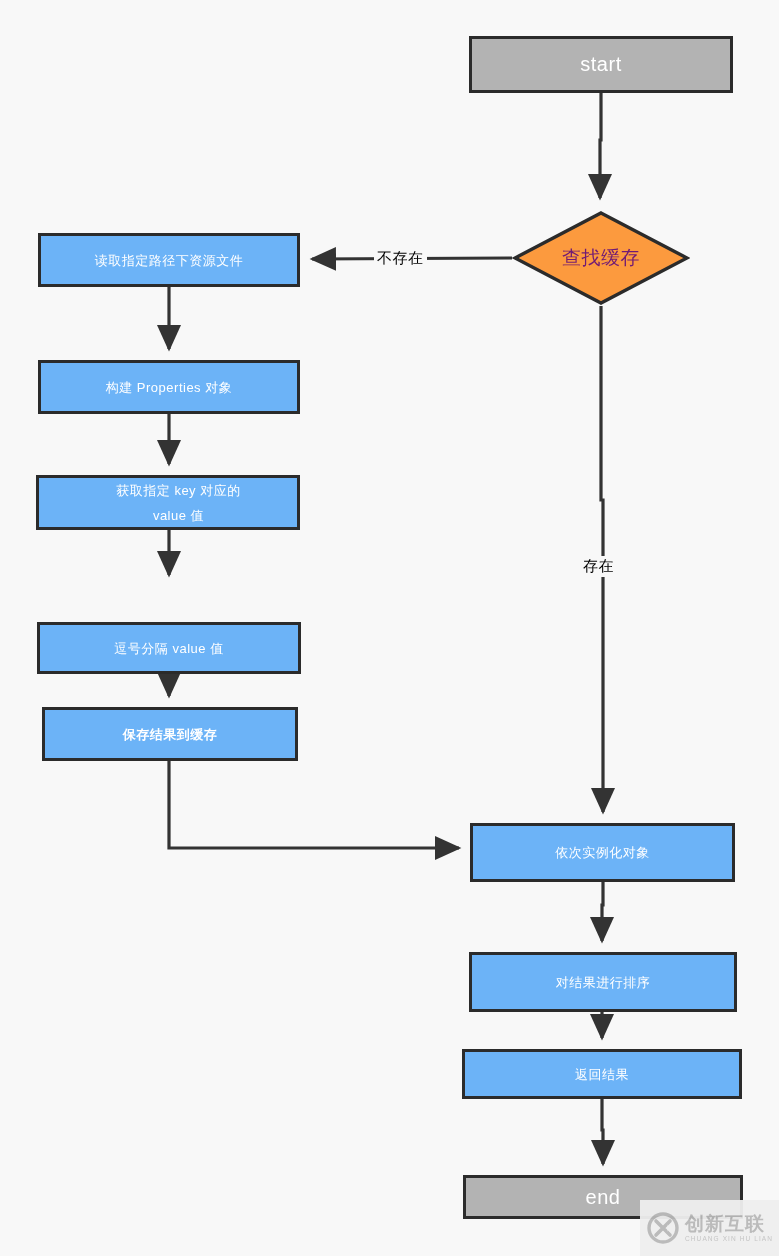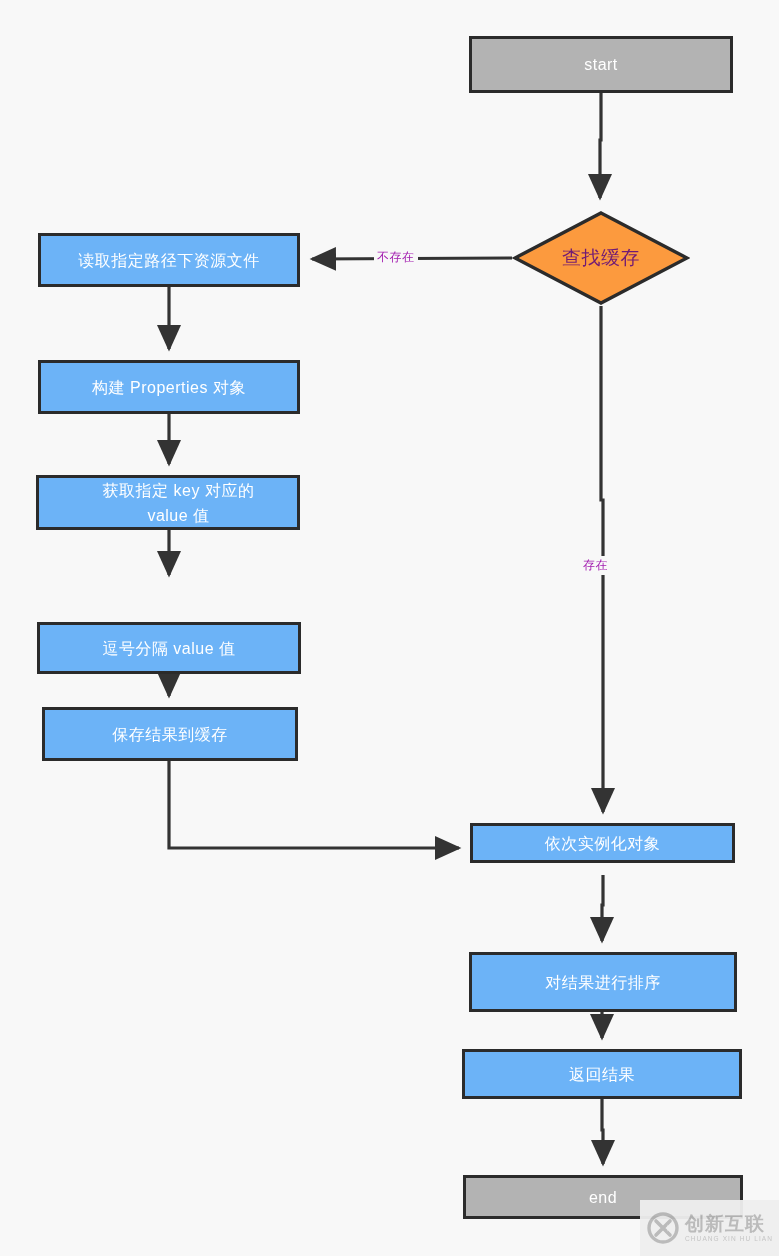--- a/index.html
+++ b/index.html
@@ -22,30 +22,30 @@
     height: 1256px;
   }
   .node {
     position: absolute;
     box-sizing: border-box;
     display: flex;
     align-items: center;
     justify-content: center;
     text-align: center;
     color: #ffffff;
-    font-size: 16px;
+    font-size: 13px;
     line-height: 25px;
     letter-spacing: 0.5px;
     border: 3px solid #2b2b2b;
     z-index: 3;
     white-space: pre-line;
   }
   .node.terminal {
     background: #b3b3b3;
-    font-size: 16px;
+    font-size: 20px;
   }
   .node.process {
     background: #6cb3f7;
   }
   .diamond-wrap {
     position: absolute;
     z-index: 3;
     display: flex;
     align-items: center;
     justify-content: center;
@@ -59,22 +59,22 @@
     position: relative;
     z-index: 2;
     color: #701a75;
     font-size: 19px;
     letter-spacing: 0.5px;
     text-align: center;
   }
   .edge-label {
     position: absolute;
     z-index: 4;
-    color: #a21caf;
-    font-size: 12px;
+    color: #000000;
+    font-size: 15px;
     background: #f8f8f8;
     padding: 1px 3px;
     letter-spacing: 0.5px;
     white-space: nowrap;
   }
   #watermark {
     position: absolute;
     right: 0;
     bottom: 0;
     width: 139px;
@@ -168,25 +168,25 @@
 
 <div class="node process" id="node-get-value" style="left:36px; top:475px; width:264px; height:55px;padding-left:21px;">
   <span>获取指定 key 对应的
 value 值</span>
 </div>
 
 <div class="node process" id="node-split-value" style="left:37px; top:586px; width:264px; height:52px;margin-top:36px;">
   <span>逗号分隔 value 值</span>
 </div>
 
-<div class="node process" id="node-save-cache" style="left:42px; top:707px; width:256px; height:54px;">
+<div class="node process" id="node-save-cache" style="left:42px; top:707px; width:256px; height:54px;font-weight:bold;">
   <span>保存结果到缓存</span>
 </div>
 
-<div class="node process" id="node-instantiate" style="left:470px; top:823px; width:265px; height:40px;">
+<div class="node process" id="node-instantiate" style="left:470px; top:823px; width:265px; height:59px;">
   <span>依次实例化对象</span>
 </div>
 
 <div class="node process" id="node-sort-result" style="left:469px; top:952px; width:268px; height:60px;font-family:Liberation Serif, serif;">
   <span>对结果进行排序</span>
 </div>
 
 <div class="node process" id="node-return-result" style="left:462px; top:1049px; width:280px; height:50px;">
   <span>返回结果</span>
 </div>

